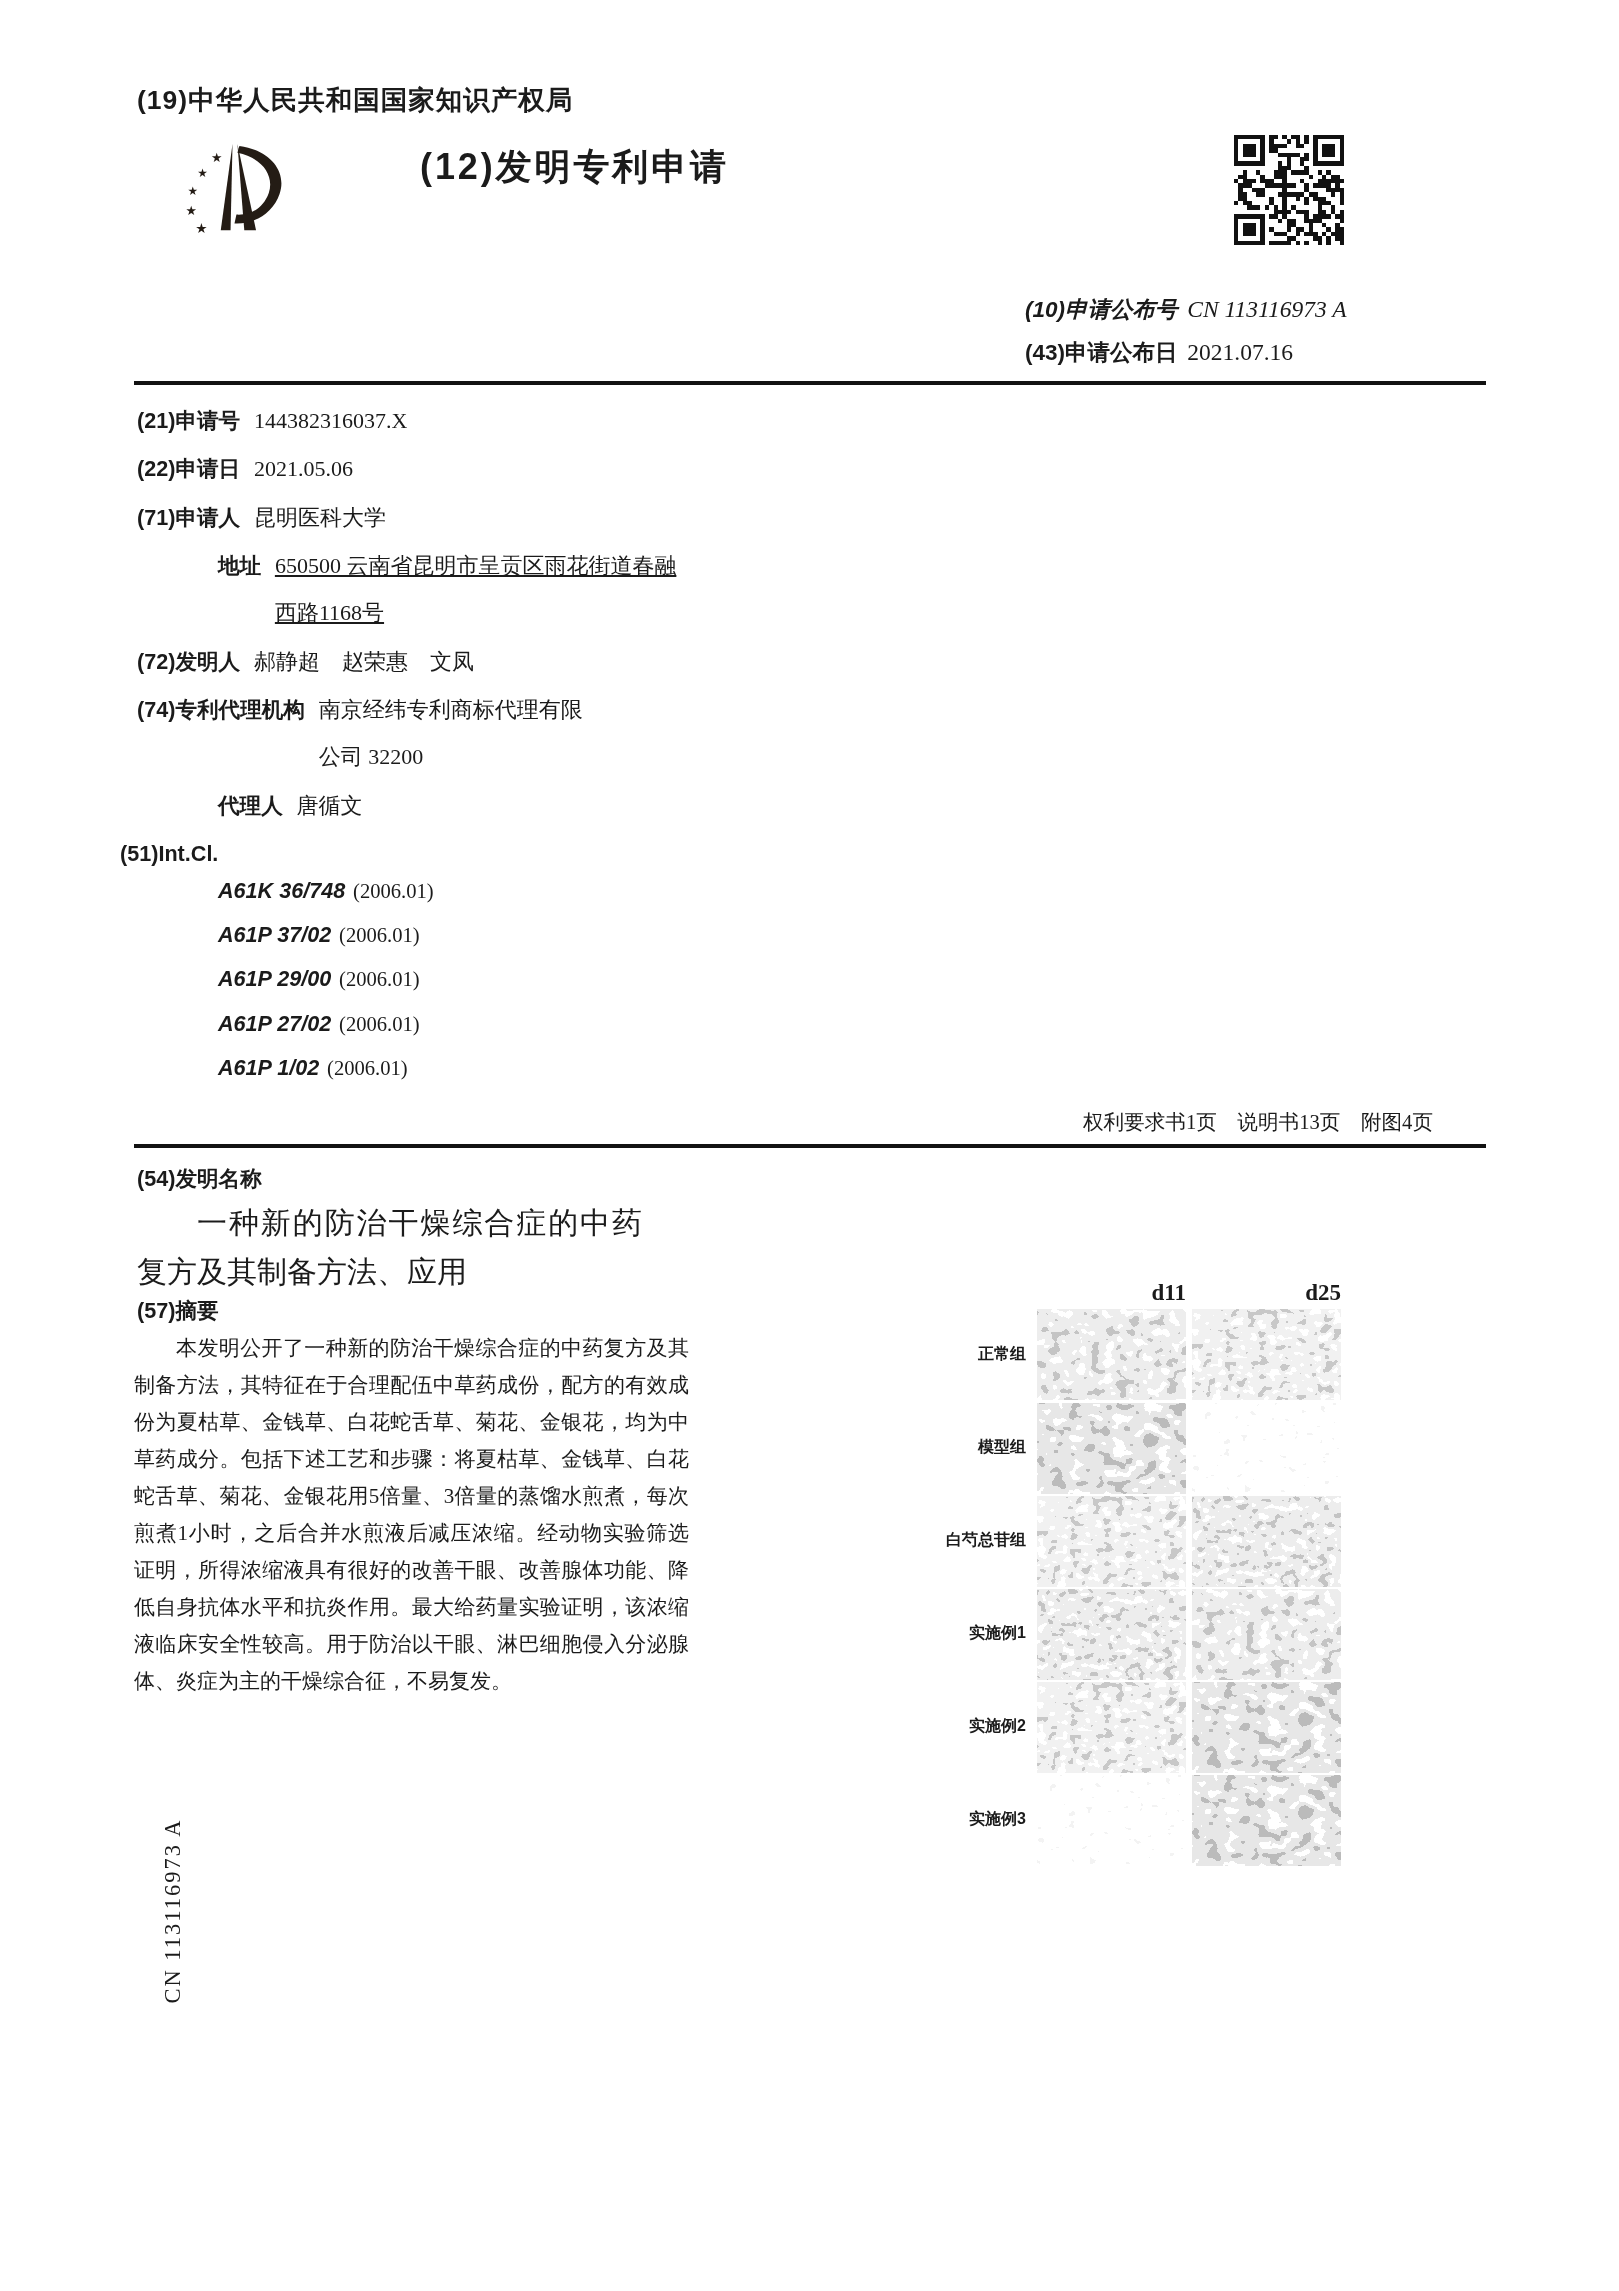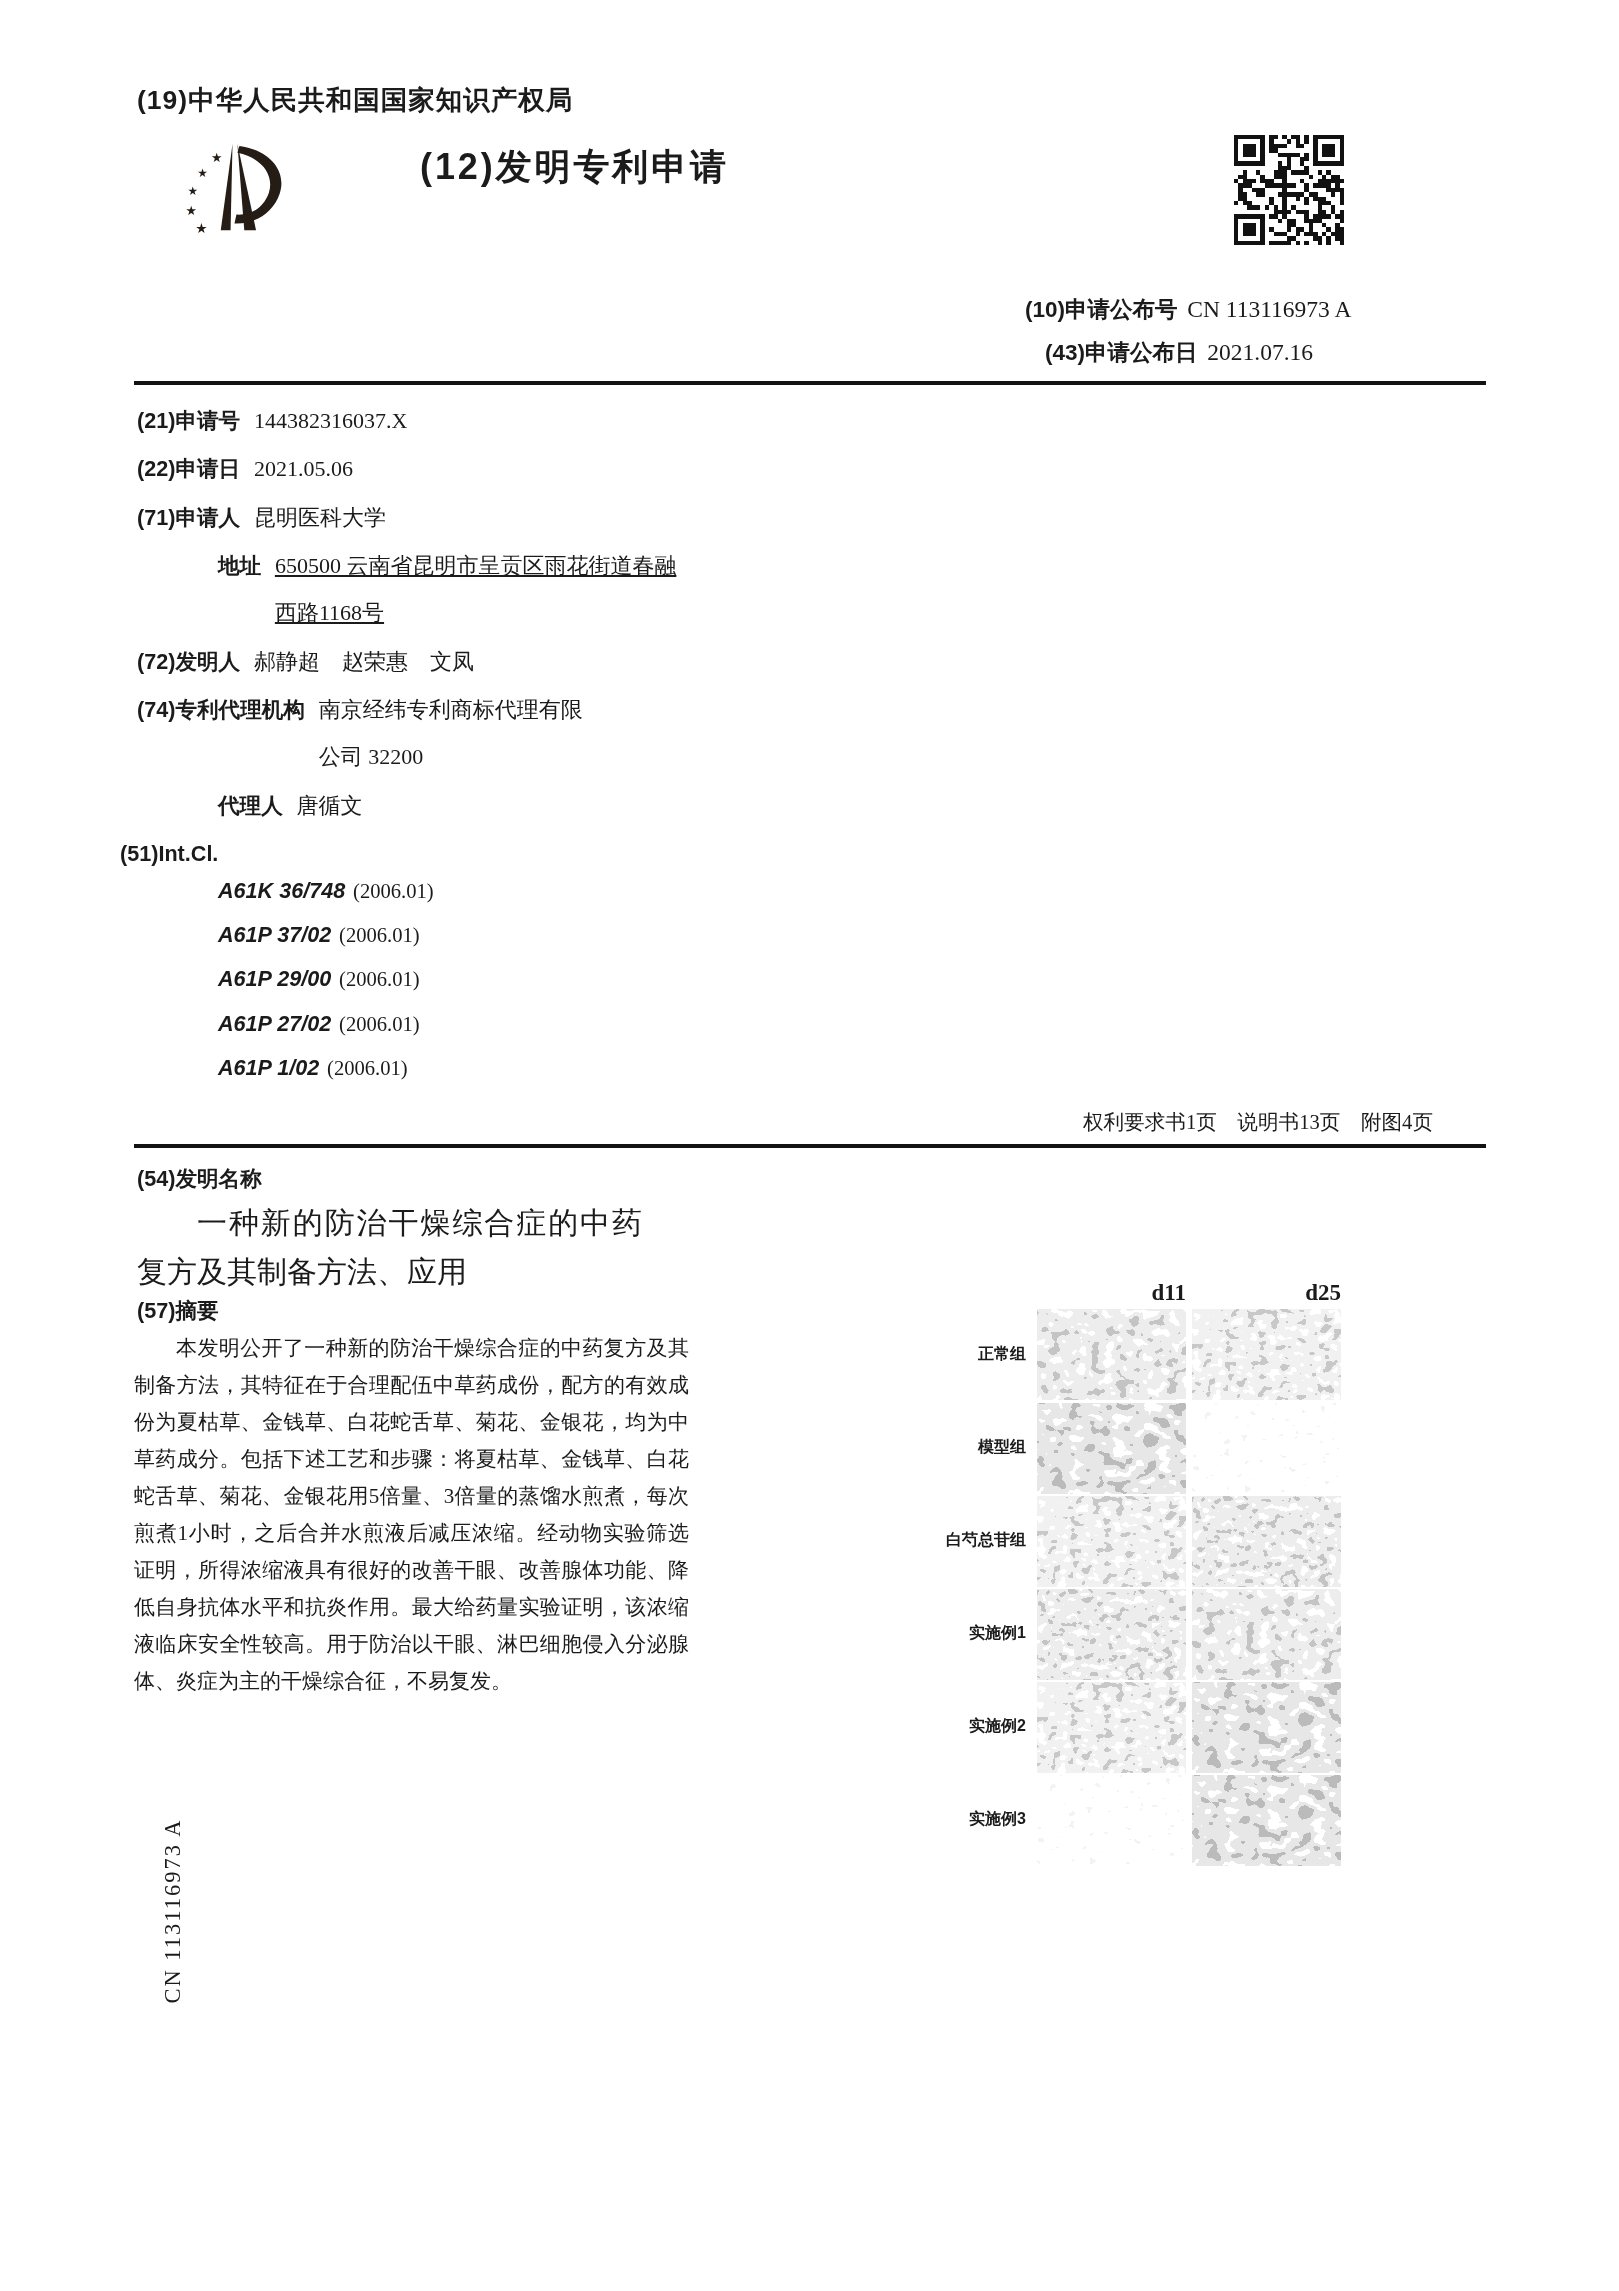--- a/index.html
+++ b/index.html
@@ -324,24 +324,24 @@
     <rect x="10" y="24" width="1" height="1" fill="#111"></rect>
     <rect x="11" y="24" width="1" height="1" fill="#111"></rect>
     <rect x="12" y="24" width="1" height="1" fill="#111"></rect>
     <rect x="14" y="24" width="1" height="1" fill="#111"></rect>
     <rect x="16" y="24" width="1" height="1" fill="#111"></rect>
     <rect x="19" y="24" width="1" height="1" fill="#111"></rect>
     <rect x="21" y="24" width="1" height="1" fill="#111"></rect>
     <rect x="24" y="24" width="1" height="1" fill="#111"></rect>
   </svg>
 
-<div class="abs pub" style="left:1025px; top:294px;">
+<div class="abs pub" style="left:1025px; top:294px;font-style:italic;">
   <span class="lab hei">(10)申请公布号</span><span class="val">CN 113116973 A</span>
 </div>
-<div class="abs pub" style="left:1025px; top:337px;margin-left:20px;">
+<div class="abs pub" style="left:1025px; top:337px;">
   <span class="lab hei">(43)申请公布日</span><span class="val">2021.07.16</span>
 </div>
 
 <div class="abs rule" style="top:381px;"></div>
 
 <div class="abs bib" style="left:137px; top:397px;">
   <span class="lab hei">(21)申请号</span><span class="val">144382316037.X</span>
 </div>
 
 <div class="abs bib" style="left:137px; top:445px;">

